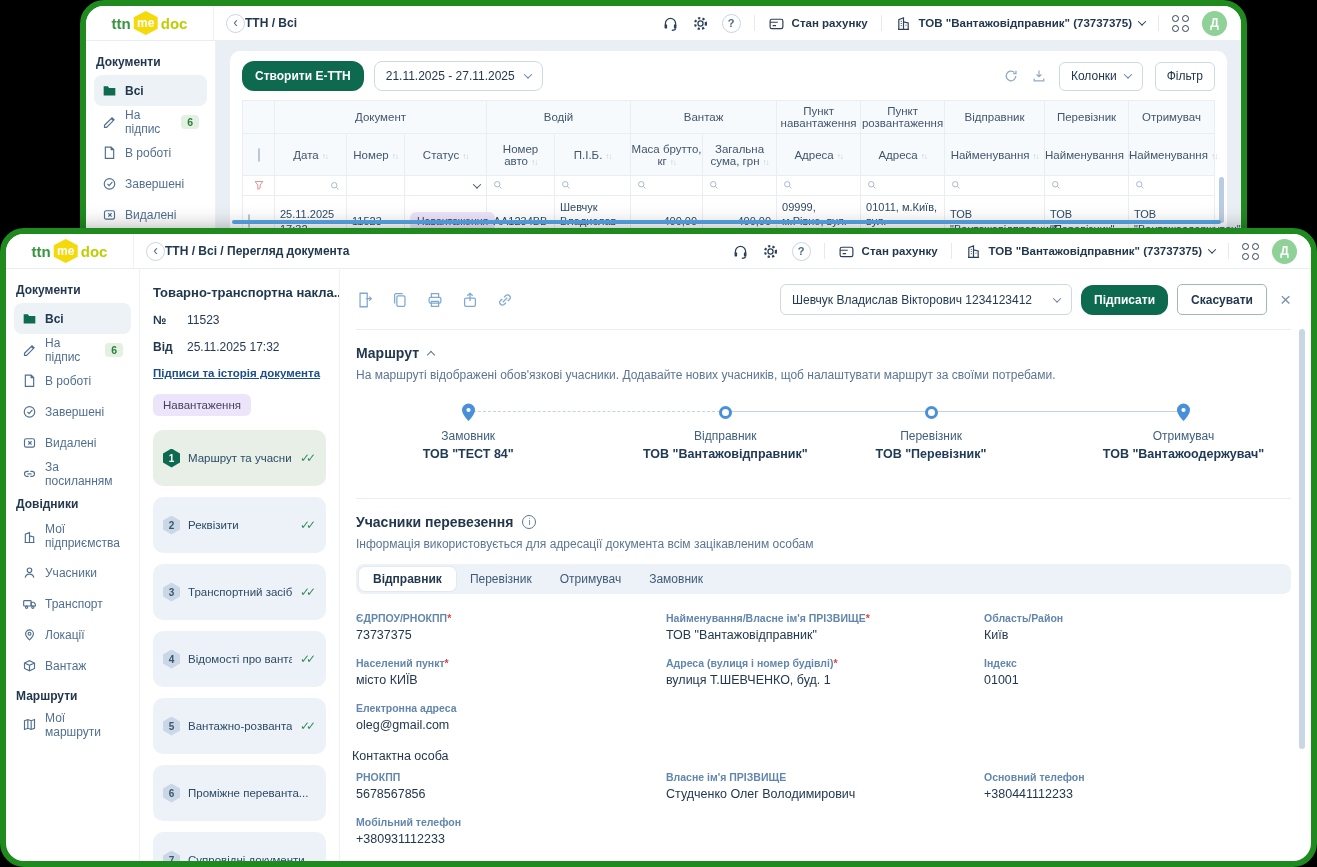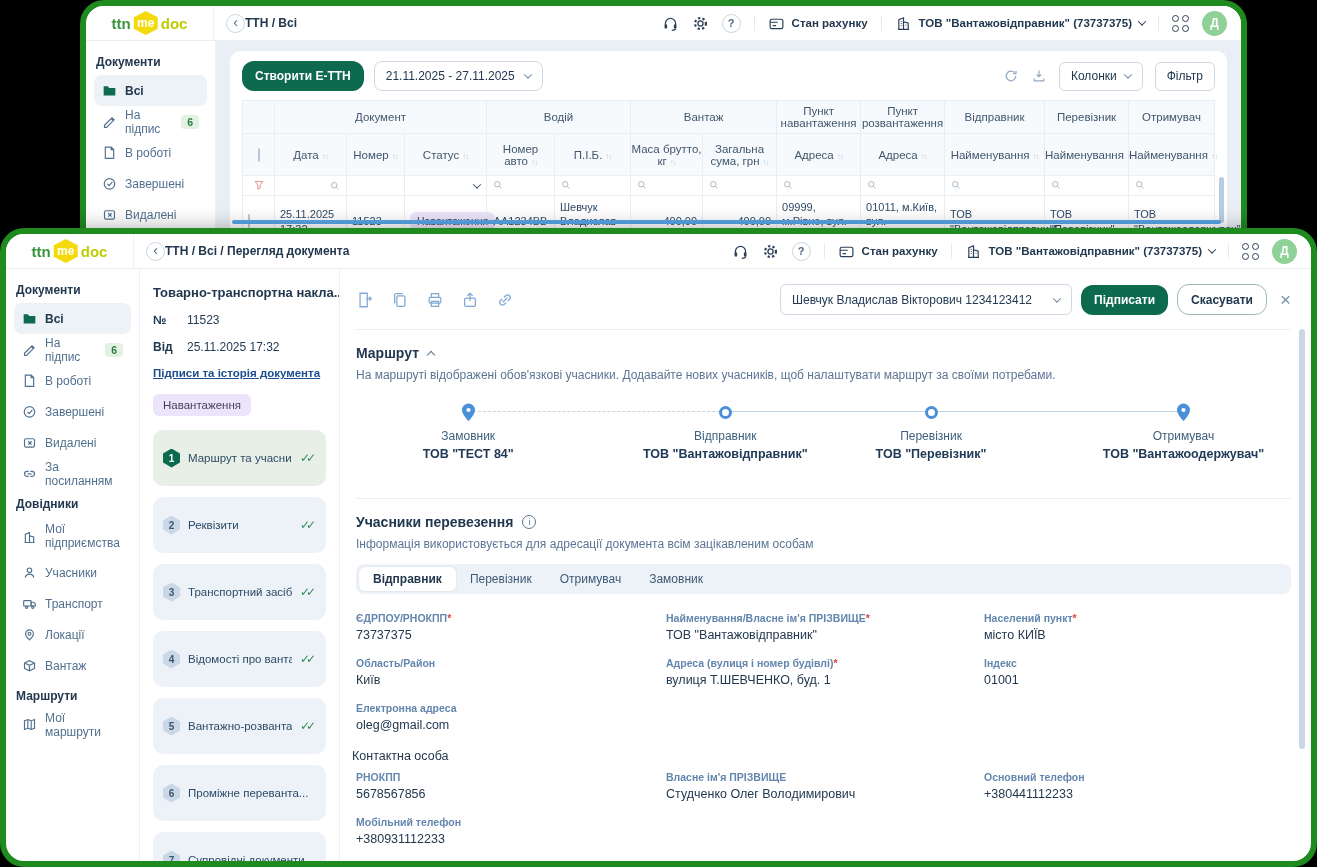--- a/index.html
+++ b/index.html
@@ -91,21 +91,21 @@
   .dblcheck { color:#2e8b57; font-size:12px; font-weight:bold; letter-spacing:-4px; padding-right:4px; }
   .dblcheck::after { content:"✓✓"; }
 
   
   .fg-main { flex:1; position:relative; padding:0 20px 0 16px; overflow:hidden; }
   .doc-toolbar { display:flex; align-items:center; padding-top:15px; }
   .doc-icons { display:flex; gap:17px; color:#7fa9d4; }
   .doc-icons svg { width:18px; height:18px; cursor:pointer; }
   .doc-actions { margin-left:auto; display:flex; align-items:center; gap:9px; }
   .select { display:flex; align-items:center; justify-content:space-between; gap:10px; border:1px solid #cfd9e4; border-radius:6px; height:31px; padding:0 11px; font-size:12px; width:292px; cursor:pointer; }
-  .btn-outline { background:#fff; border:1px solid #9dbcab; color:#22384f; border-radius:12px; height:31px; padding:0 13px; font-size:12px; font-weight:bold; font-family:inherit; cursor:pointer; }
+  .btn-outline { background:#fff; border:1px solid #9dbcab; color:#22384f; border-radius:5px; height:31px; padding:0 13px; font-size:12px; font-weight:bold; font-family:inherit; cursor:pointer; }
   .close-x { color:#7d93a9; font-size:19px; cursor:pointer; margin-left:4px; }
   .close-x::after { content:"×"; }
   .hr { border-bottom:1px solid #e9eef4; margin-top:14px; }
   .sec-head { display:flex; align-items:center; gap:9px; margin-top:15px; font-size:14px; font-weight:bold; color:#22384f; }
   .sec-head .chev { color:#5b7694; margin-top:3px; }
   .sec-desc { font-size:12px; color:#5b7694; margin-top:7px; }
   .info-ring { width:14px; height:14px; border:1.2px solid #5b7694; border-radius:50%; color:#5b7694; font-size:9px; display:inline-flex; align-items:center; justify-content:center; font-weight:normal; }
   .info-ring::after { content:"i"; }
 
   .timeline { position:relative; height:82px; margin-top:20px; }
@@ -681,26 +681,26 @@
       <div class="form-grid">
         <div class="field">
           <div class="f-lbl"><span>ЄДРПОУ/РНОКПП</span><i class="req">*</i></div>
           <div class="f-val">73737375</div>
         </div>
         <div class="field">
           <div class="f-lbl"><span>Найменування/Власне ім'я ПРІЗВИЩЕ</span><i class="req">*</i></div>
           <div class="f-val">ТОВ "Вантажовідправник"</div>
         </div>
         <div class="field">
+          <div class="f-lbl"><span>Область/Район</span></div>
+          <div class="f-val">Київ</div>
+        </div>
+        <div class="field">
           <div class="f-lbl"><span>Населений пункт</span><i class="req">*</i></div>
           <div class="f-val">місто КИЇВ</div>
-        </div>
-        <div class="field">
-          <div class="f-lbl"><span>Область/Район</span></div>
-          <div class="f-val">Київ</div>
         </div>
         <div class="field">
           <div class="f-lbl"><span>Адреса (вулиця і номер будівлі)</span><i class="req">*</i></div>
           <div class="f-val">вулиця Т.ШЕВЧЕНКО, буд. 1</div>
         </div>
         <div class="field">
           <div class="f-lbl"><span>Індекс</span></div>
           <div class="f-val">01001</div>
         </div>
         <div class="field">

